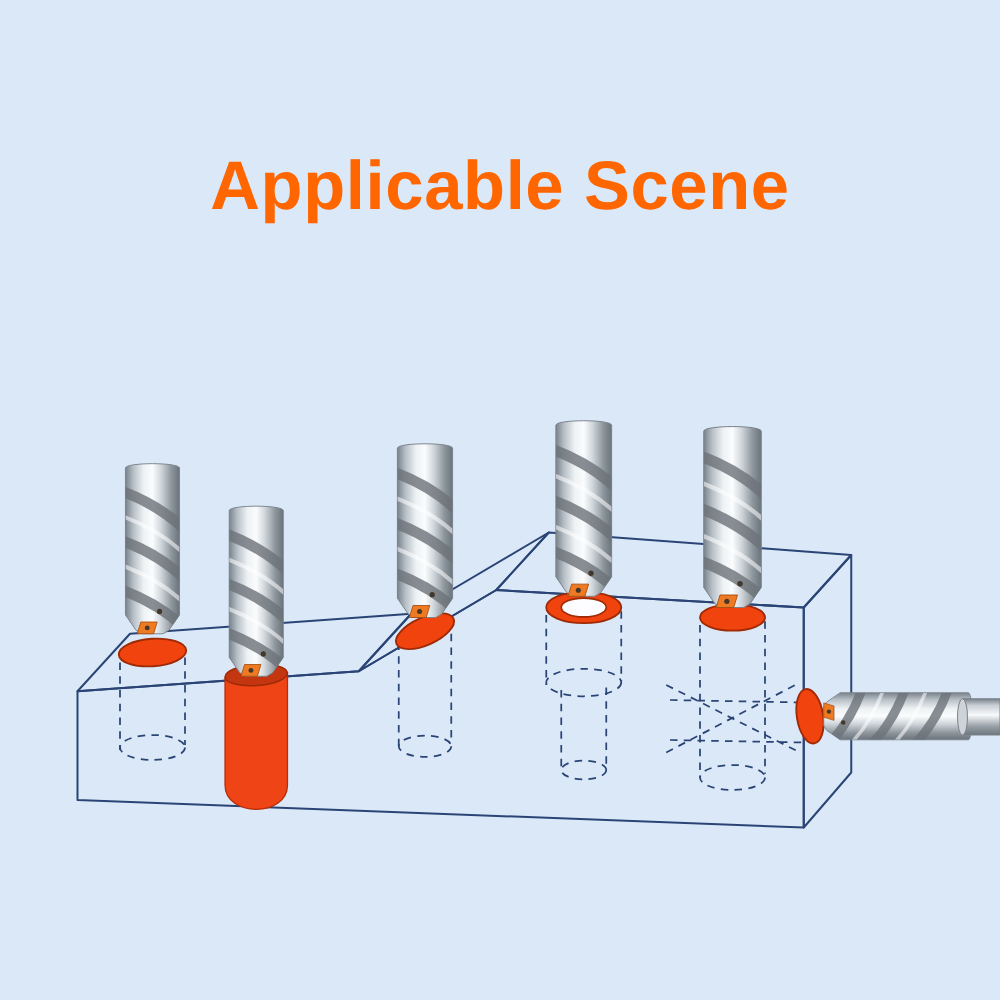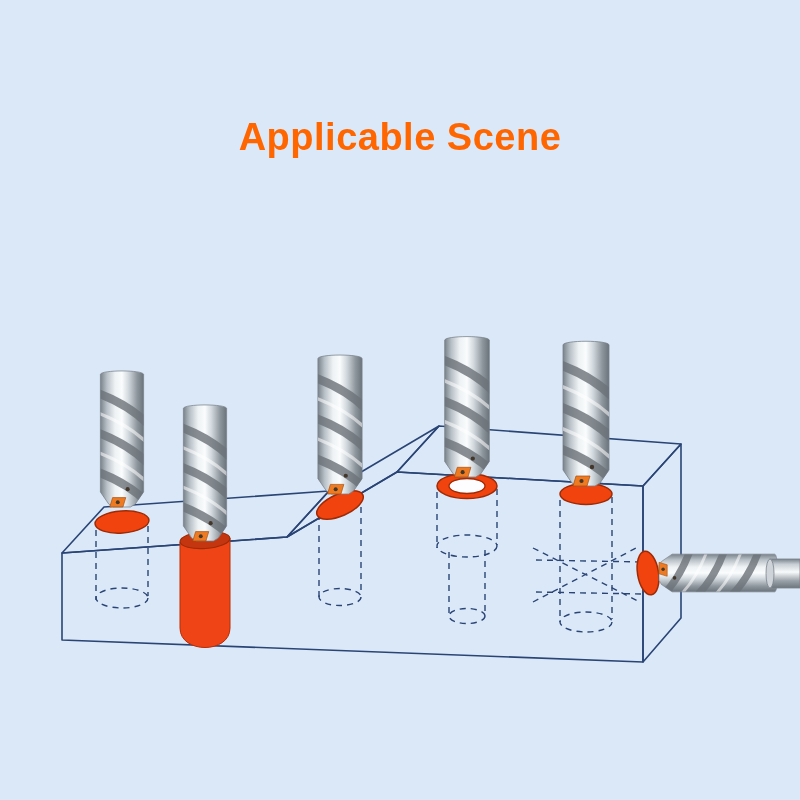--- a/index.html
+++ b/index.html
@@ -1,19 +1,19 @@
 <!DOCTYPE html>
 <html><head>
 <meta charset="utf-8">
 <style>
   html,body{margin:0;padding:0;width:800px;height:800px;}
   body{background:#dbe8f8;font-family:"Liberation Sans",sans-serif;overflow:hidden;}
   .page{position:relative;width:800px;height:800px;background:#dbe8f8;}
   .title{position:absolute;top:116px;left:0;width:100%;margin:0;text-align:center;
-    font-size:38px;font-weight:700;color:#ff6600;letter-spacing:0.5px;}
+    font-size:55px;font-weight:700;color:#ff6600;letter-spacing:0.5px;}
   svg.scene{position:absolute;left:0;top:0;}
   .block path{fill:none;stroke:#2a4575;stroke-width:1.6;stroke-linejoin:round;}
   .dash line,.dash ellipse{fill:none;stroke:#2a4575;stroke-width:1.4;stroke-dasharray:6 5;}
   .hole{fill:#f1430e;stroke:#9e2b06;stroke-width:1.5;}
   .hole-inner{fill:#fdfdff;stroke:#9e2b06;stroke-width:1.3;}
   .notch{fill:#ef4415;stroke:#b52e08;stroke-width:1;}
   .notch-mouth{fill:#c33610;stroke:#9e2b06;stroke-width:1.2;}
   .drill-body{fill:url(#metal);stroke:#79828b;stroke-width:0.8;}
   .flute{fill:none;stroke:#6b7278;stroke-width:9;opacity:0.8;}
   .flute-hi{fill:none;stroke:#ffffff;stroke-width:3.5;opacity:0.55;}

